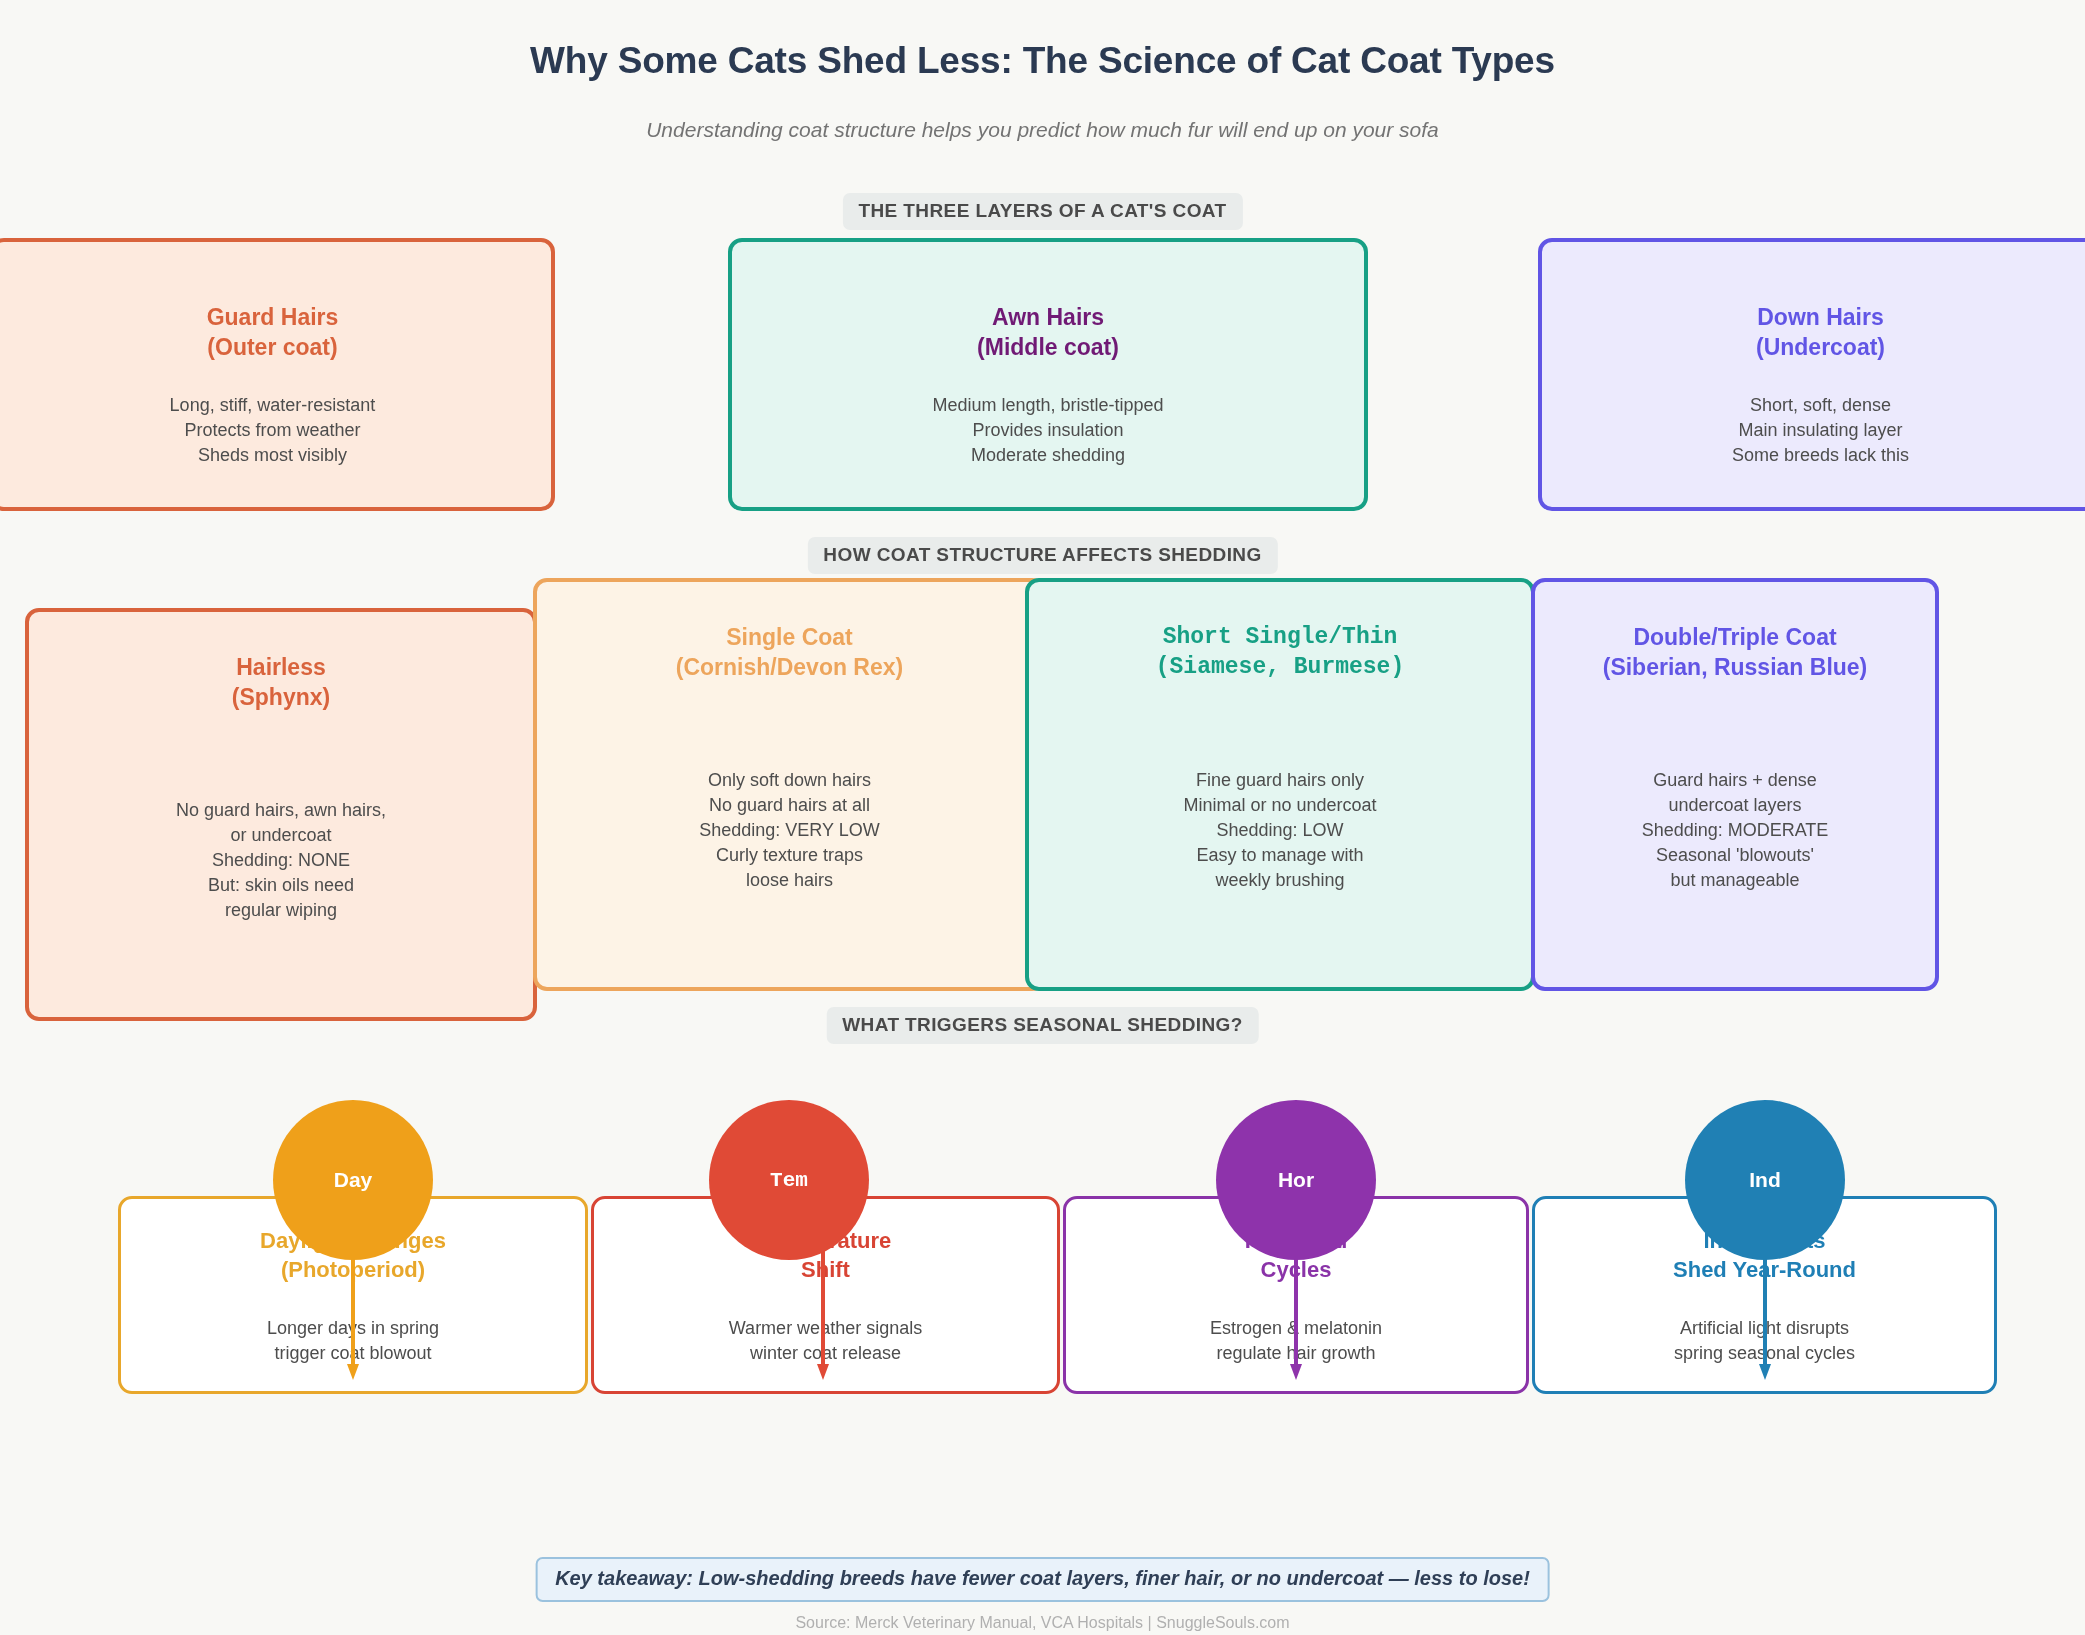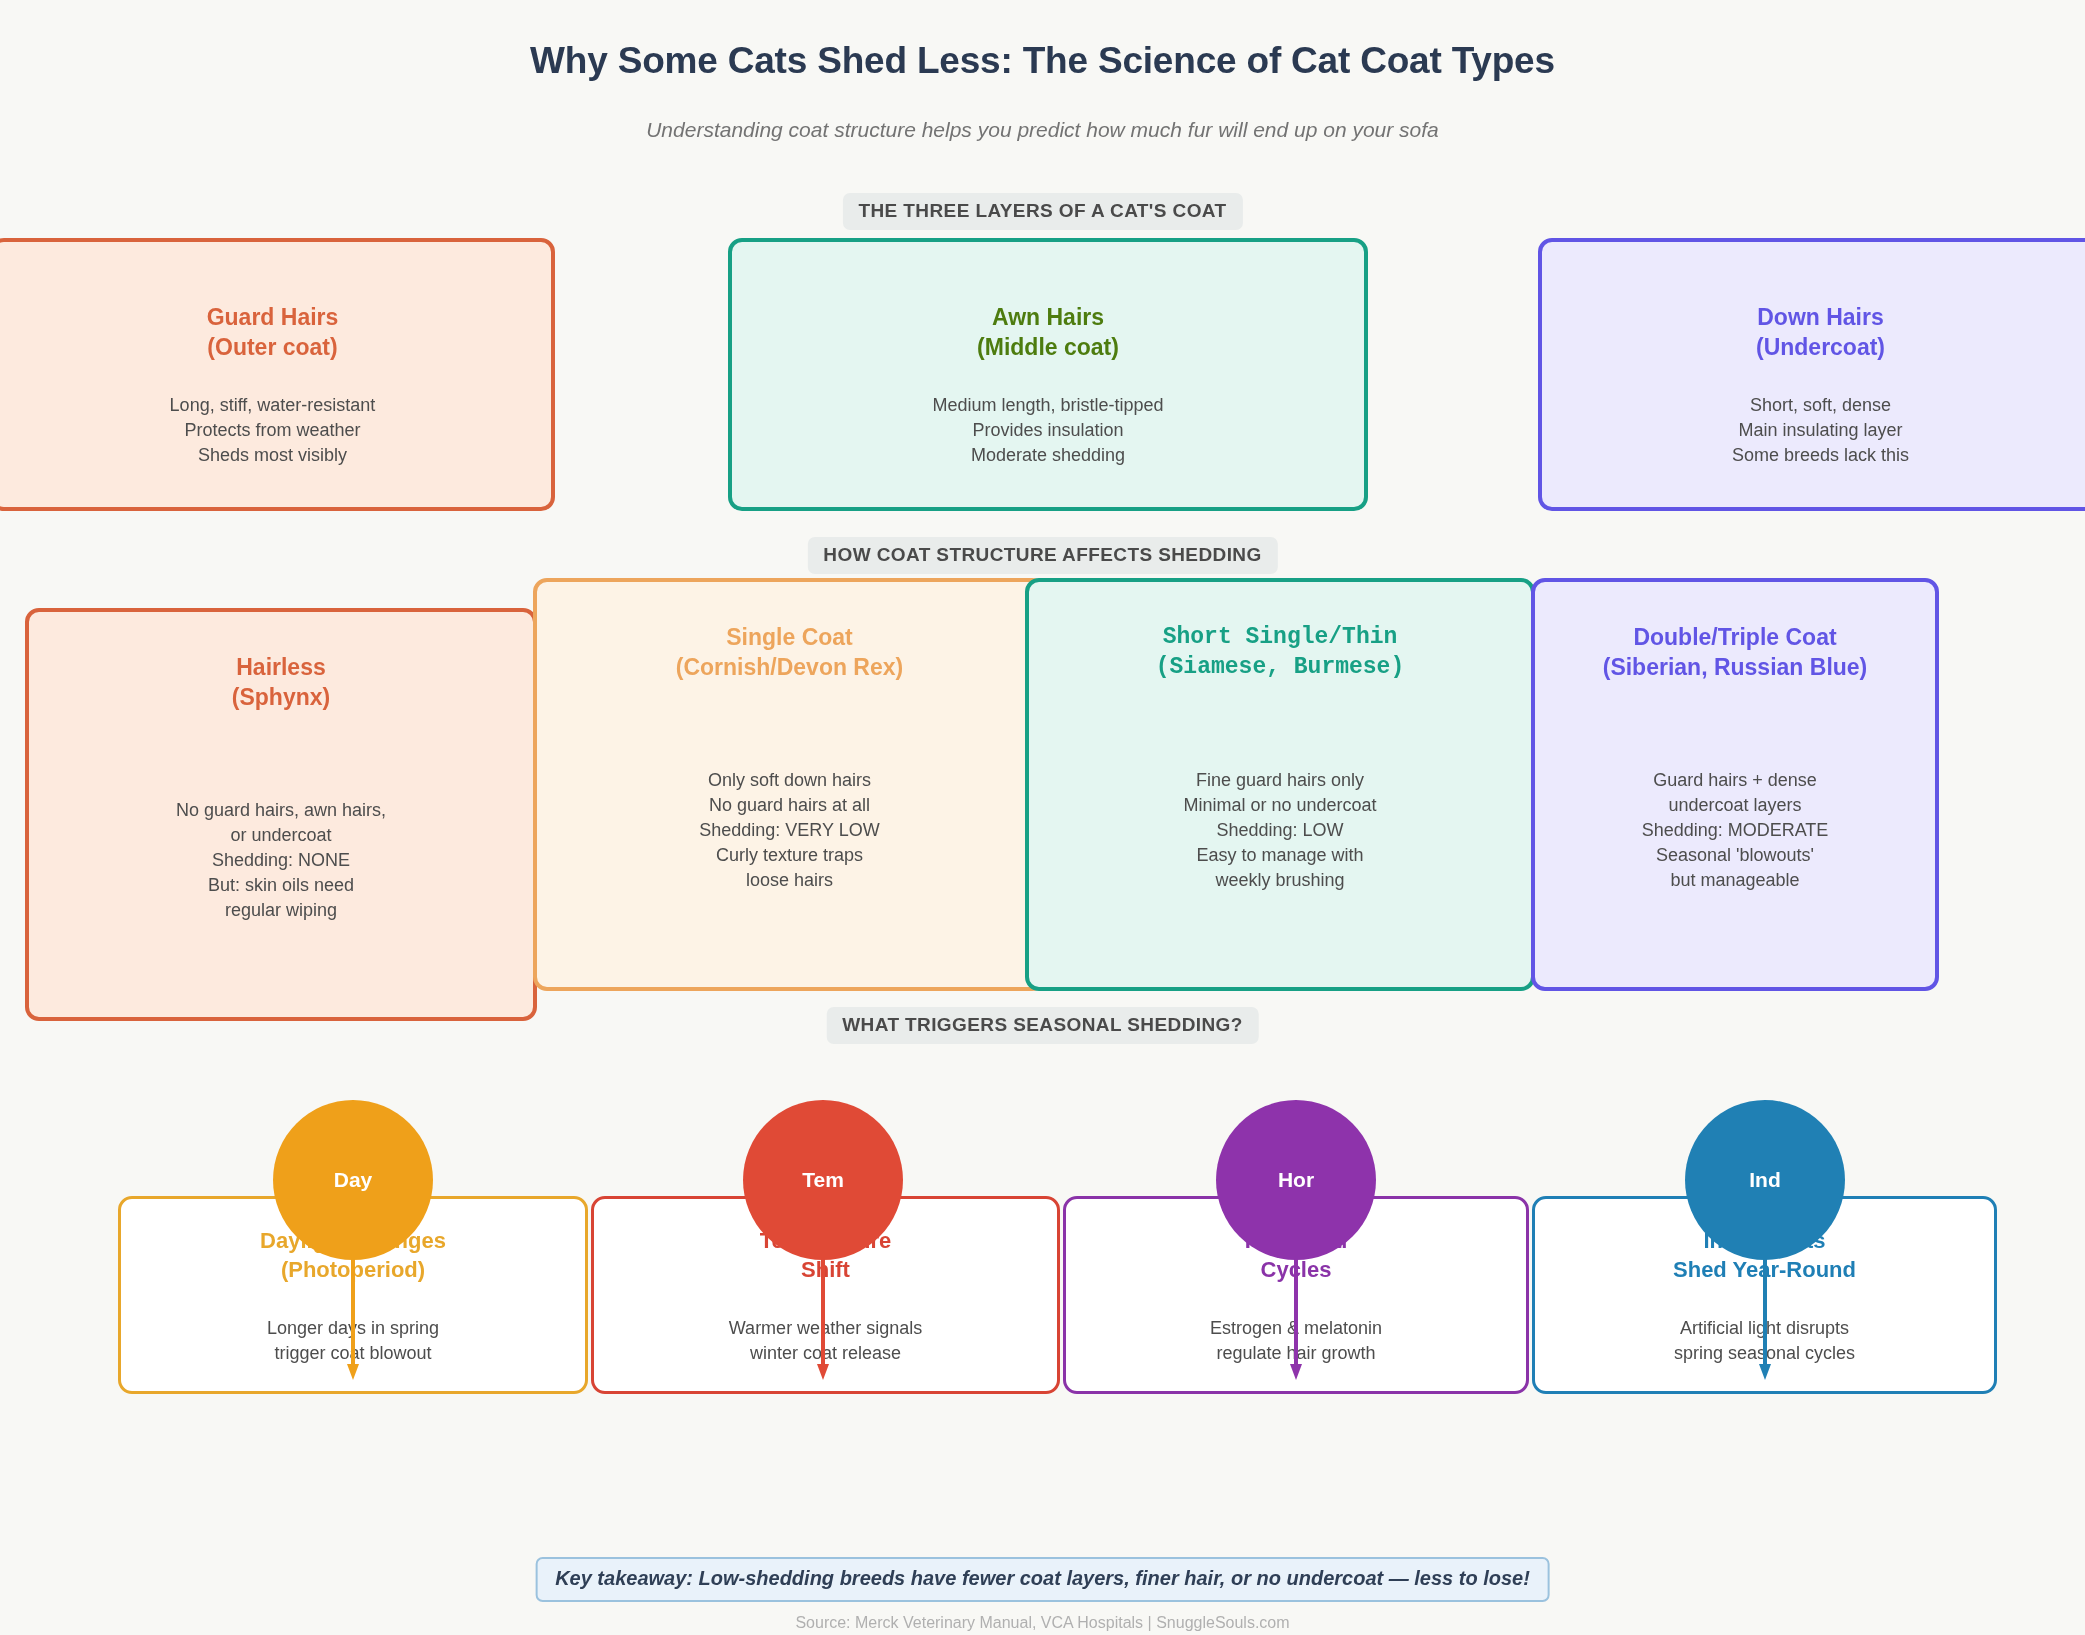--- a/index.html
+++ b/index.html
@@ -92,21 +92,21 @@
   #trigger-3 { left: 1532px; width: 465px; border-color:#1f7fb5; }
 
   .trigger-circle {
     position: absolute; top: 1100px;
     width: 160px; height: 160px; border-radius: 50%;
     display: flex; align-items: center; justify-content: center;
     color: #ffffff; font-size: 21px; font-weight: bold;
     z-index: 4;
   }
   #circle-0 { left: 273px;  background:#efa01a; }
-  #circle-1 { left: 743px;  background:#e04a36; }
+  #circle-1 { left: 709px;  background:#e04a36;font-family:Liberation Mono, monospace; }
   #circle-2 { left: 1216px; background:#8e33ab; }
   #circle-3 { left: 1685px; background:#2080b4; }
 
   .trigger-arrow {
     position: absolute; top: 1242px; width: 14px; height: 140px;
     z-index: 3; pointer-events: none;
   }
   #arrow-0 { left: 346px;  }
   #arrow-1 { left: 816px;  }
   #arrow-2 { left: 1289px; }
@@ -139,21 +139,21 @@
   <div class="section-head sh1">THE THREE LAYERS OF A CAT'S COAT</div>
 
   <div class="card layer-card" id="layer-0" style="border-color: rgb(217, 99, 60); background: rgb(253, 234, 222);">
     <div class="c-title" style="color: rgb(217, 99, 60);">Guard Hairs
 (Outer coat)</div>
     <div class="c-body">Long, stiff, water-resistant
 Protects from weather
 Sheds most visibly</div>
   </div>
   <div class="card layer-card" id="layer-1" style="border-color: rgb(23, 160, 133); background: rgb(228, 246, 241);">
-    <div class="c-title" style="color: #4d7c0f;">Awn Hairs
+    <div class="c-title" style="color: #701a75;">Awn Hairs
 (Middle coat)</div>
     <div class="c-body">Medium length, bristle-tipped
 Provides insulation
 Moderate shedding</div>
   </div>
   <div class="card layer-card" id="layer-2" style="border-color: rgb(97, 85, 229); background: rgb(236, 234, 253);">
     <div class="c-title" style="color: rgb(97, 85, 229);">Down Hairs
 (Undercoat)</div>
     <div class="c-body">Short, soft, dense
 Main insulating layer

